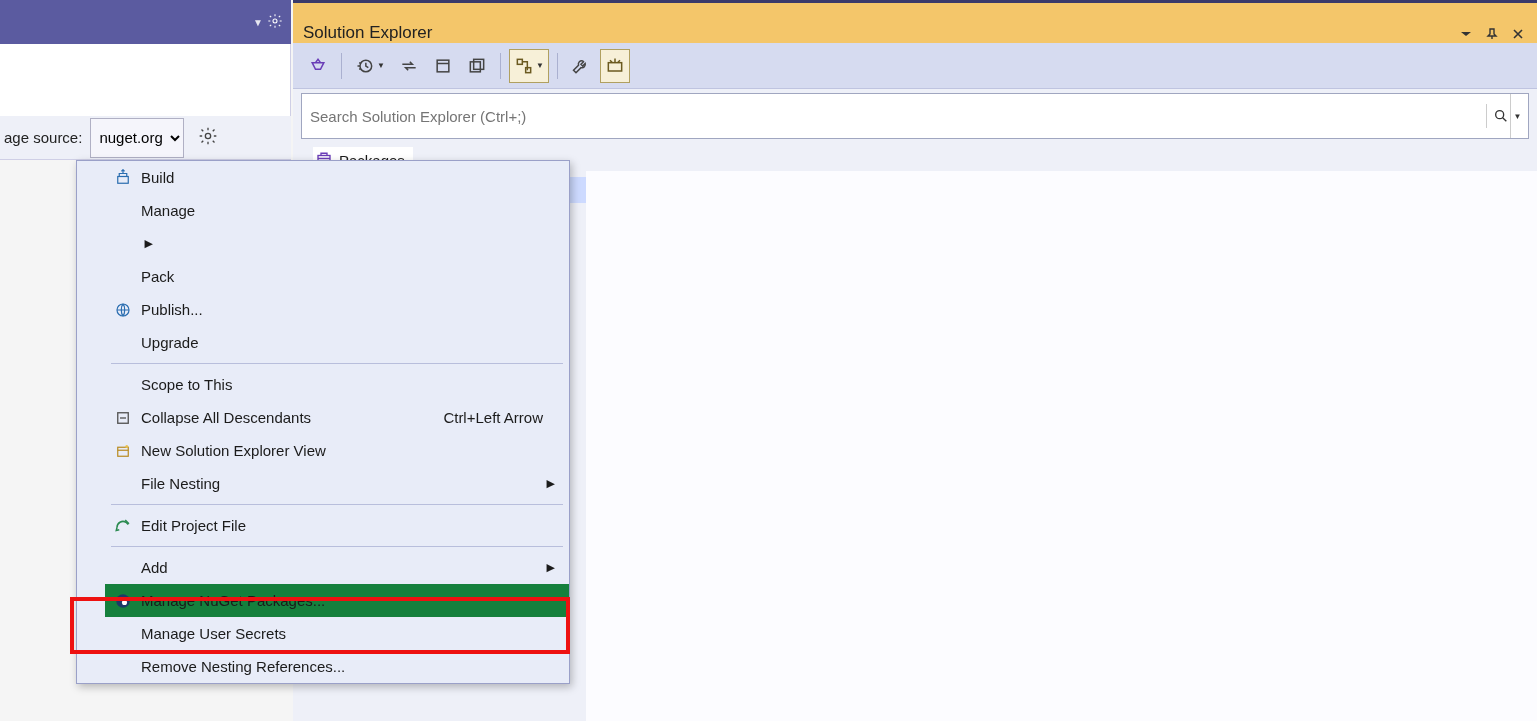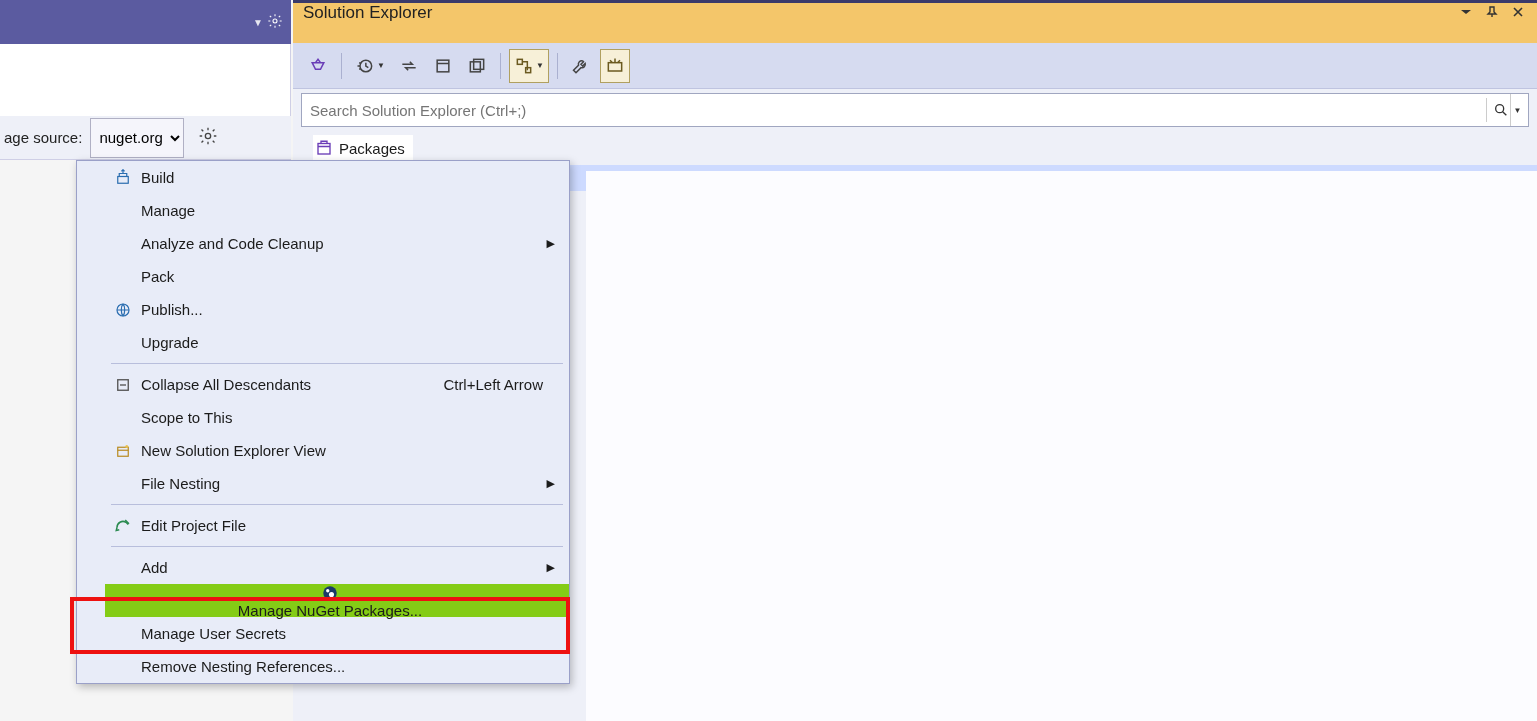--- a/index.html
+++ b/index.html
@@ -73,21 +73,21 @@
     left: 293px; top: 0;
     right: 0;
     height: 721px;
     background: #eef0f8;
     border-top: 3px solid #3a3a6a;
   }
   .se-header {
     height: 40px;
     background: #f4c66a;
     display: flex;
-    align-items: flex-start;
+    align-items: flex-end;
     padding: 0 10px;
     gap: 8px;
   }
   .se-header .title {
     font-size: 17px;
     color: #222;
     flex: 1;
   }
   .se-header .win-btn {
     width: 18px; height: 18px;
@@ -115,21 +115,21 @@
   .tb-btn svg { width: 20px; height: 20px; }
   .tb-sep {
     width: 1px; height: 26px; background: #aab0d0; margin: 0 4px;
   }
   .tb-btn.boxed {
     border: 1px solid #b0a060;
     background: #f7f0d8;
   }
   .tb-btn .dd { font-size: 8px; margin-left: 2px; color: #333; }
   .se-search {
-    height: 34px;
+    height: 46px;
     margin: 4px 8px 4px 8px;
     background: #fff;
     border: 1px solid #a0a6c0;
     display: flex;
     align-items: center;
     padding: 0 4px 0 8px;
   }
   .se-search input {
     flex: 1;
     border: none;
@@ -185,21 +185,21 @@
   }
   .ctx-item {
     height: 33px;
     display: flex;
     align-items: center;
     padding: 0 14px 0 0;
     cursor: default;
     position: relative;
     margin-left: 28px;
   }
-  .ctx-item.hl { background: #84cc16; flex-direction: column; }
+  .ctx-item.hl { background: #15803d; }
   .ctx-icon {
     width: 36px;
     display: flex; align-items: center; justify-content: center;
   }
   .ctx-icon svg { width: 18px; height: 18px; }
   .ctx-label {
     flex: 1;
     font-size: 15px;
     color: #1b1b1b;
     white-space: nowrap;
@@ -371,21 +371,20 @@
       <span class="ctx-label">Build</span>
       <span class="ctx-sub"></span>
     </div>
     <div class="ctx-item">
       <span class="ctx-icon"></span>
       <span class="ctx-label">Manage</span>
       <span class="ctx-sub"></span>
     </div>
     <div class="ctx-item">
       <span class="ctx-icon"></span>
-      <span class="ctx-label">Analyze and Code Cleanup</span>
       <span class="ctx-sub">▶</span>
     </div>
     <div class="ctx-item">
       <span class="ctx-icon"></span>
       <span class="ctx-label">Pack</span>
       <span class="ctx-sub"></span>
     </div>
     <div class="ctx-item">
       <span class="ctx-icon">
         <svg viewBox="0 0 24 24" fill="none" stroke="#2a6db0" stroke-width="1.6">
@@ -396,33 +395,33 @@
       <span class="ctx-label">Publish...</span>
       <span class="ctx-sub"></span>
     </div>
     <div class="ctx-item">
       <span class="ctx-icon"></span>
       <span class="ctx-label">Upgrade</span>
       <span class="ctx-sub"></span>
     </div>
     <div class="ctx-sep"></div>
     <div class="ctx-item">
+      <span class="ctx-icon"></span>
+      <span class="ctx-label">Scope to This</span>
+      <span class="ctx-sub"></span>
+    </div>
+    <div class="ctx-item">
       <span class="ctx-icon">
         <svg viewBox="0 0 24 24" fill="none" stroke="#555" stroke-width="1.8">
           <rect x="5" y="5" width="14" height="14"></rect>
           <path d="M8 12h8"></path>
         </svg>
       </span>
       <span class="ctx-label">Collapse All Descendants</span>
       <span class="ctx-short">Ctrl+Left Arrow</span>
-      <span class="ctx-sub"></span>
-    </div>
-    <div class="ctx-item">
-      <span class="ctx-icon"></span>
-      <span class="ctx-label">Scope to This</span>
       <span class="ctx-sub"></span>
     </div>
     <div class="ctx-item">
       <span class="ctx-icon">
         <svg viewBox="0 0 24 24" fill="none" stroke="#b88a20" stroke-width="1.6">
           <rect x="5" y="7" width="14" height="12"></rect>
           <path d="M5 11h14"></path>
           <circle cx="17" cy="6" r="2" fill="#e8c050" stroke="none"></circle>
         </svg>
       </span>

